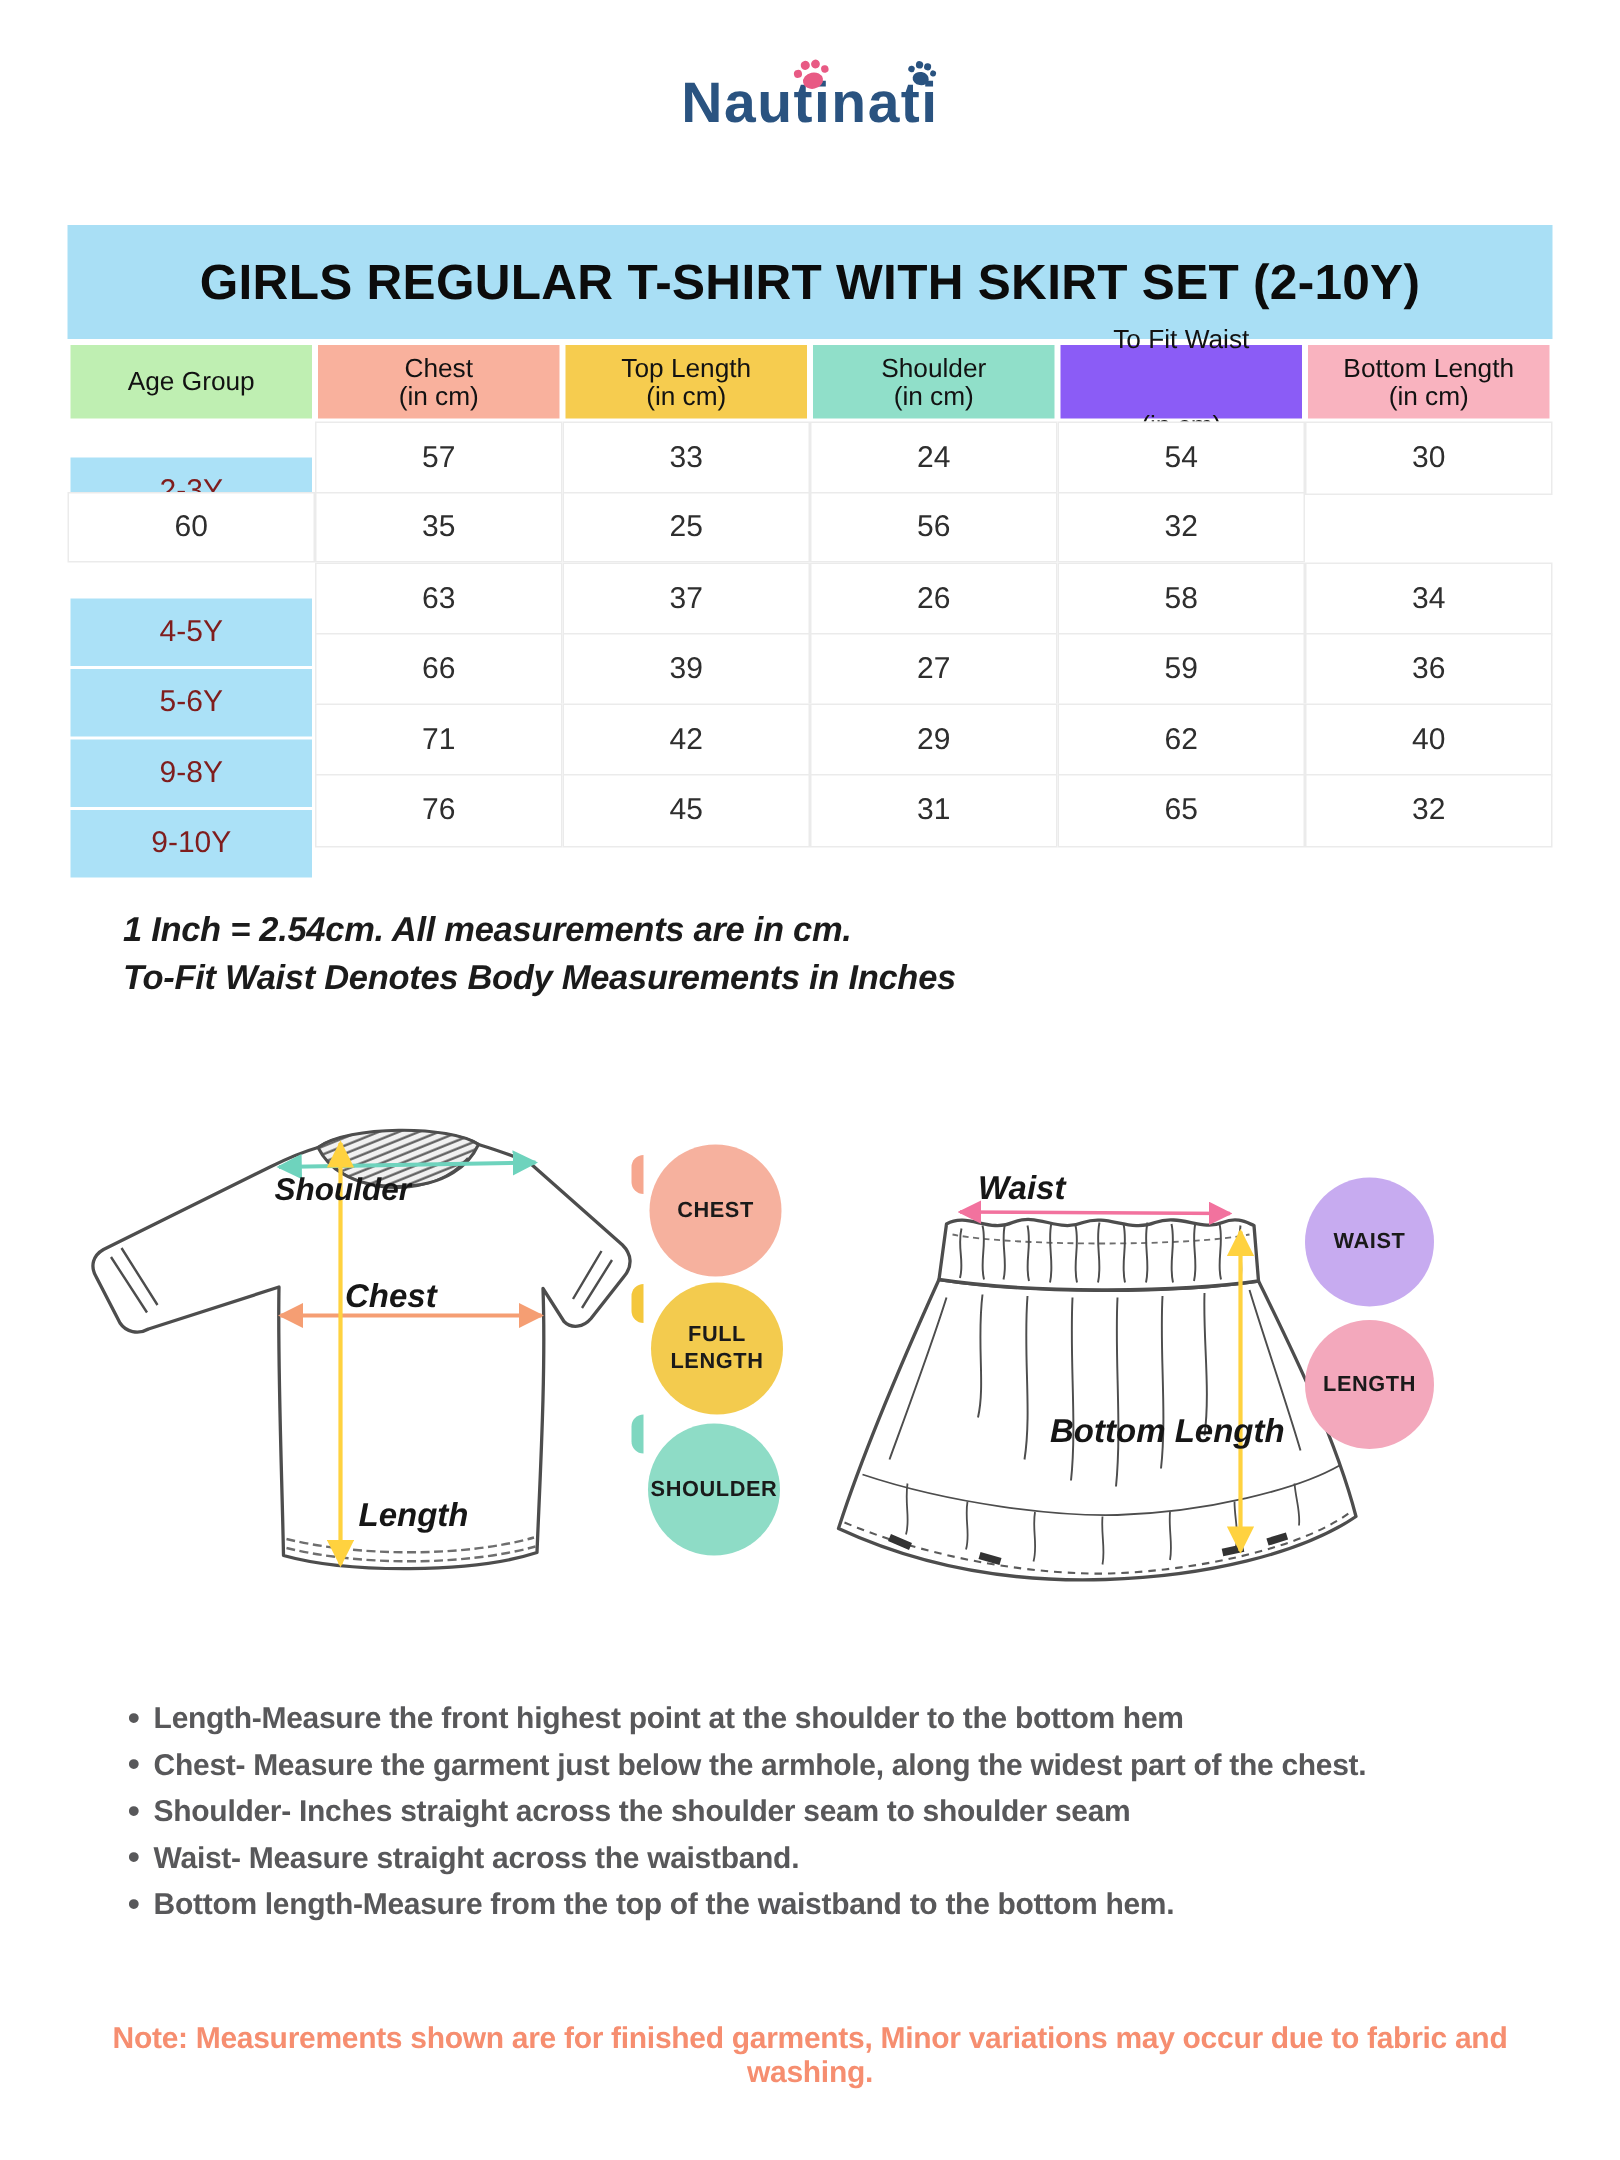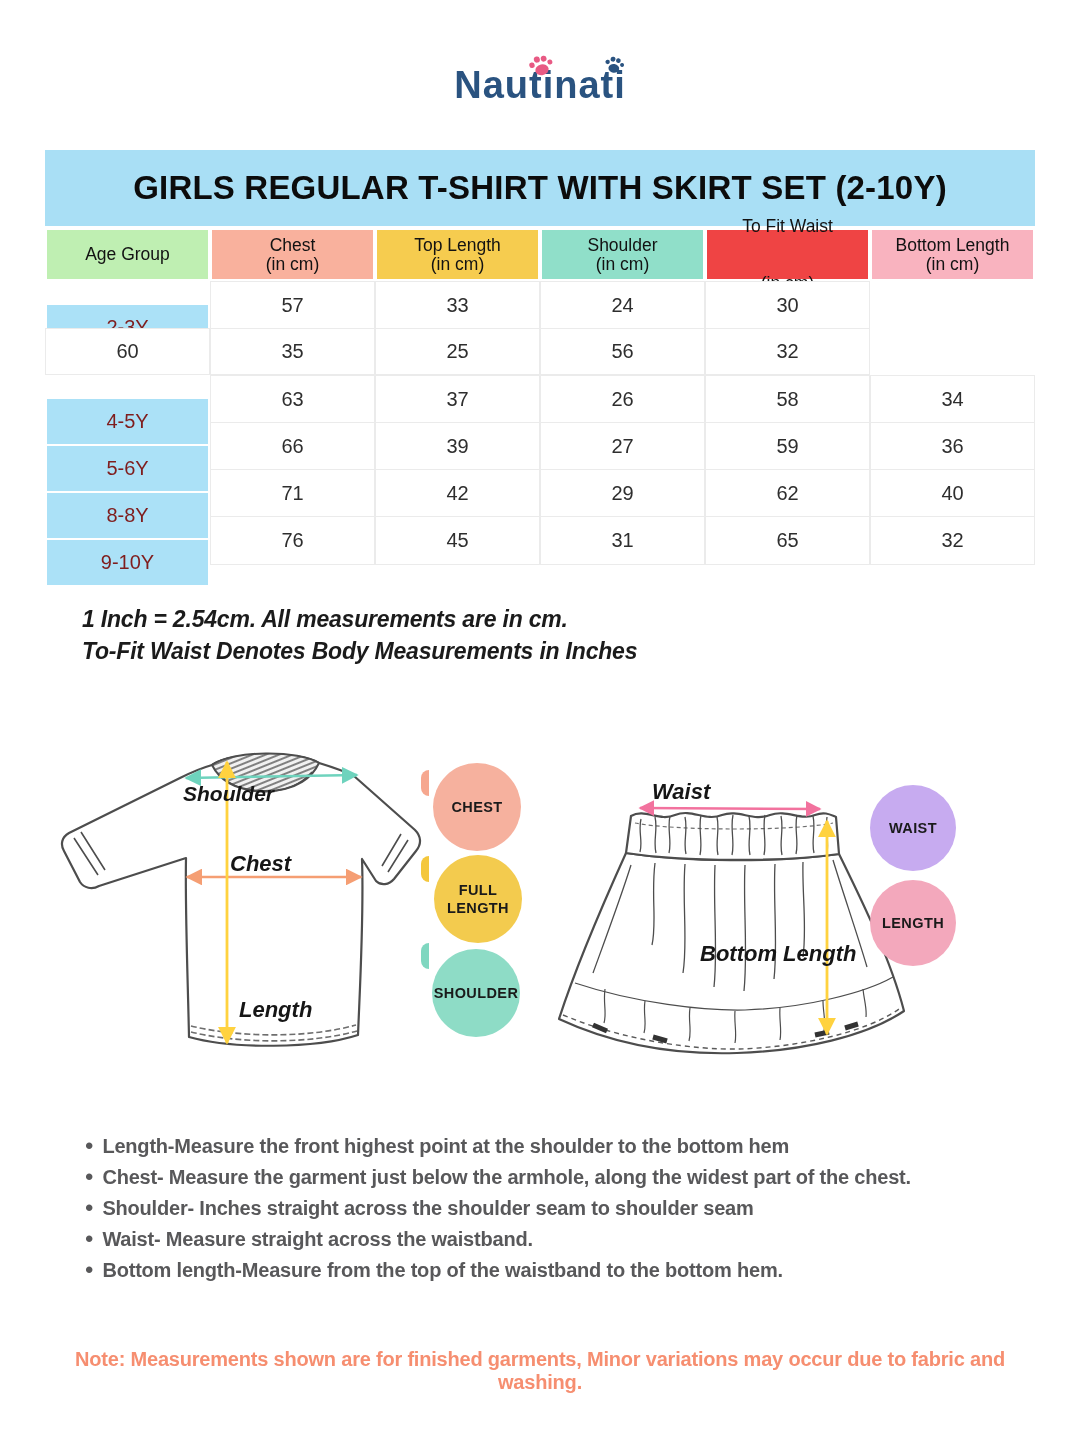--- a/index.html
+++ b/index.html
@@ -1,20 +1,20 @@
 <!DOCTYPE html>
 <html><head>
 <meta charset="utf-8">
 <style>
   html,body{margin:0;padding:0;background:#fff;}
   .page{position:relative;width:1080px;height:1440px;background:#ffffff;overflow:hidden;
         font-family:"Liberation Sans", sans-serif;}
 
   
-  .logo-wrap{position:absolute;left:0;top:64px;width:1080px;text-align:center;}
+  .logo-wrap{position:absolute;left:0;top:48px;width:1080px;text-align:center;}
   .logo-text{font-size:38px;font-weight:bold;color:#2A5380;letter-spacing:1px;}
   .paw{position:absolute;}
   .paw-pink{left:528px;top:-12px;width:26px;height:26px;transform:rotate(-12deg);}
   .paw-blue{left:604px;top:-10px;width:21px;height:21px;transform:rotate(10deg);}
 
   
   .title-bar{position:absolute;left:45px;top:150px;width:990px;height:76px;
              display:flex;align-items:center;justify-content:center;}
   .title-bar span{font-size:33px;font-weight:bold;color:#0c0c0c;letter-spacing:0.2px;}
 
@@ -125,40 +125,41 @@
           <span class="hsub">(in cm)</span>
         </div>
       </div>
       <div class="hcell">
         <div class="hin" style="background: rgb(144, 223, 201);">
           <span class="hlabel">Shoulder</span>
           <span class="hsub">(in cm)</span>
         </div>
       </div>
       <div class="hcell">
-        <div class="hin" style="background: #ef4444; gap: 38px;">
+        <div class="hin" style="background: #8b5cf6; gap: 38px;">
           <span class="hlabel">To Fit Waist</span>
           <span class="hsub">(in cm)</span>
         </div>
       </div>
       <div class="hcell">
         <div class="hin" style="background: rgb(249, 179, 191);">
           <span class="hlabel">Bottom Length</span>
           <span class="hsub">(in cm)</span>
         </div>
       </div>
     </div>
 
     <div class="trow">
       <div class="acell">
           <div class="ain" style="background: rgb(171, 225, 247);">2-3Y</div>
         </div>
       <div class="vcell">57</div>
       <div class="vcell">33</div>
       <div class="vcell">24</div>
+      <div class="vcell">54</div>
       <div class="vcell">30</div>
     </div>
     <div class="trow">
       <div class="vcell">60</div>
       <div class="vcell">35</div>
       <div class="vcell">25</div>
       <div class="vcell">56</div>
       <div class="vcell">32</div>
     </div>
     <div class="trow">
@@ -176,21 +177,21 @@
           <div class="ain" style="background: rgb(171, 225, 247);">5-6Y</div>
         </div>
       <div class="vcell">66</div>
       <div class="vcell">39</div>
       <div class="vcell">27</div>
       <div class="vcell">59</div>
       <div class="vcell">36</div>
     </div>
     <div class="trow">
       <div class="acell">
-          <div class="ain" style="background: rgb(171, 225, 247);">8-8Y</div>
+          <div class="ain" style="background: rgb(171, 225, 247);">9-8Y</div>
         </div>
       <div class="vcell">71</div>
       <div class="vcell">42</div>
       <div class="vcell">29</div>
       <div class="vcell">62</div>
       <div class="vcell">40</div>
     </div>
     <div class="trow">
       <div class="acell">
           <div class="ain" style="background: rgb(171, 225, 247);">9-10Y</div>

